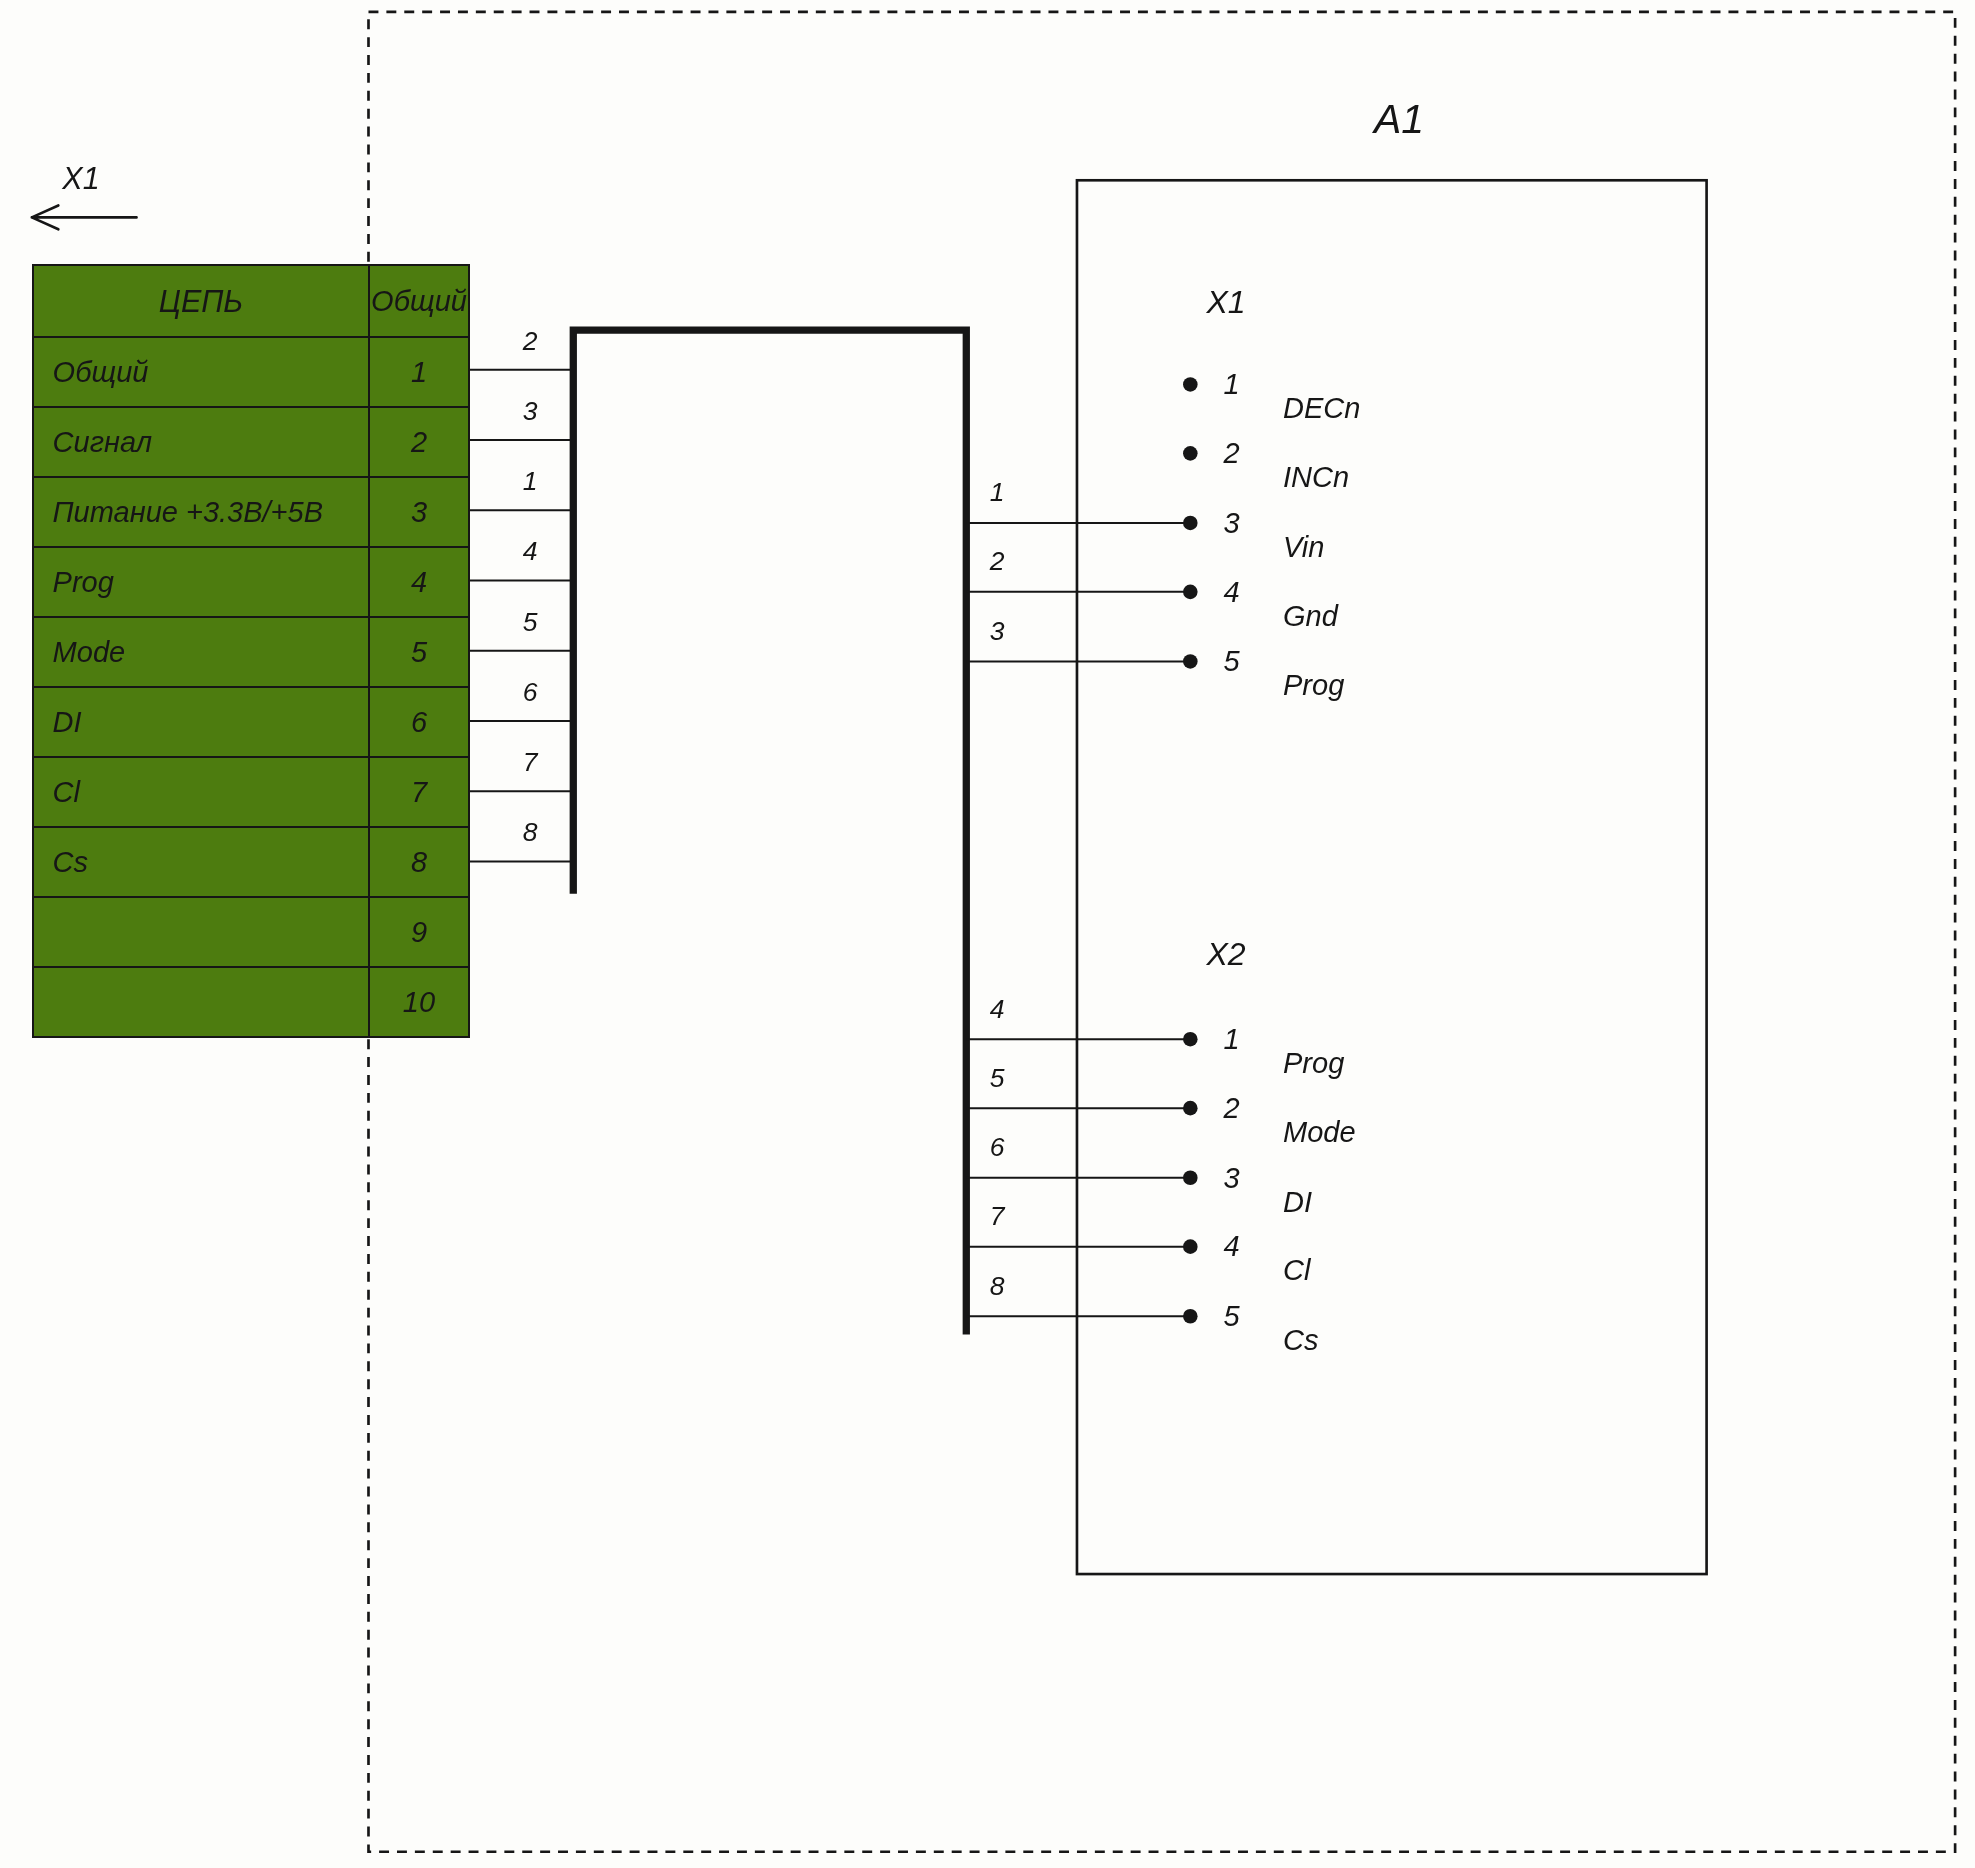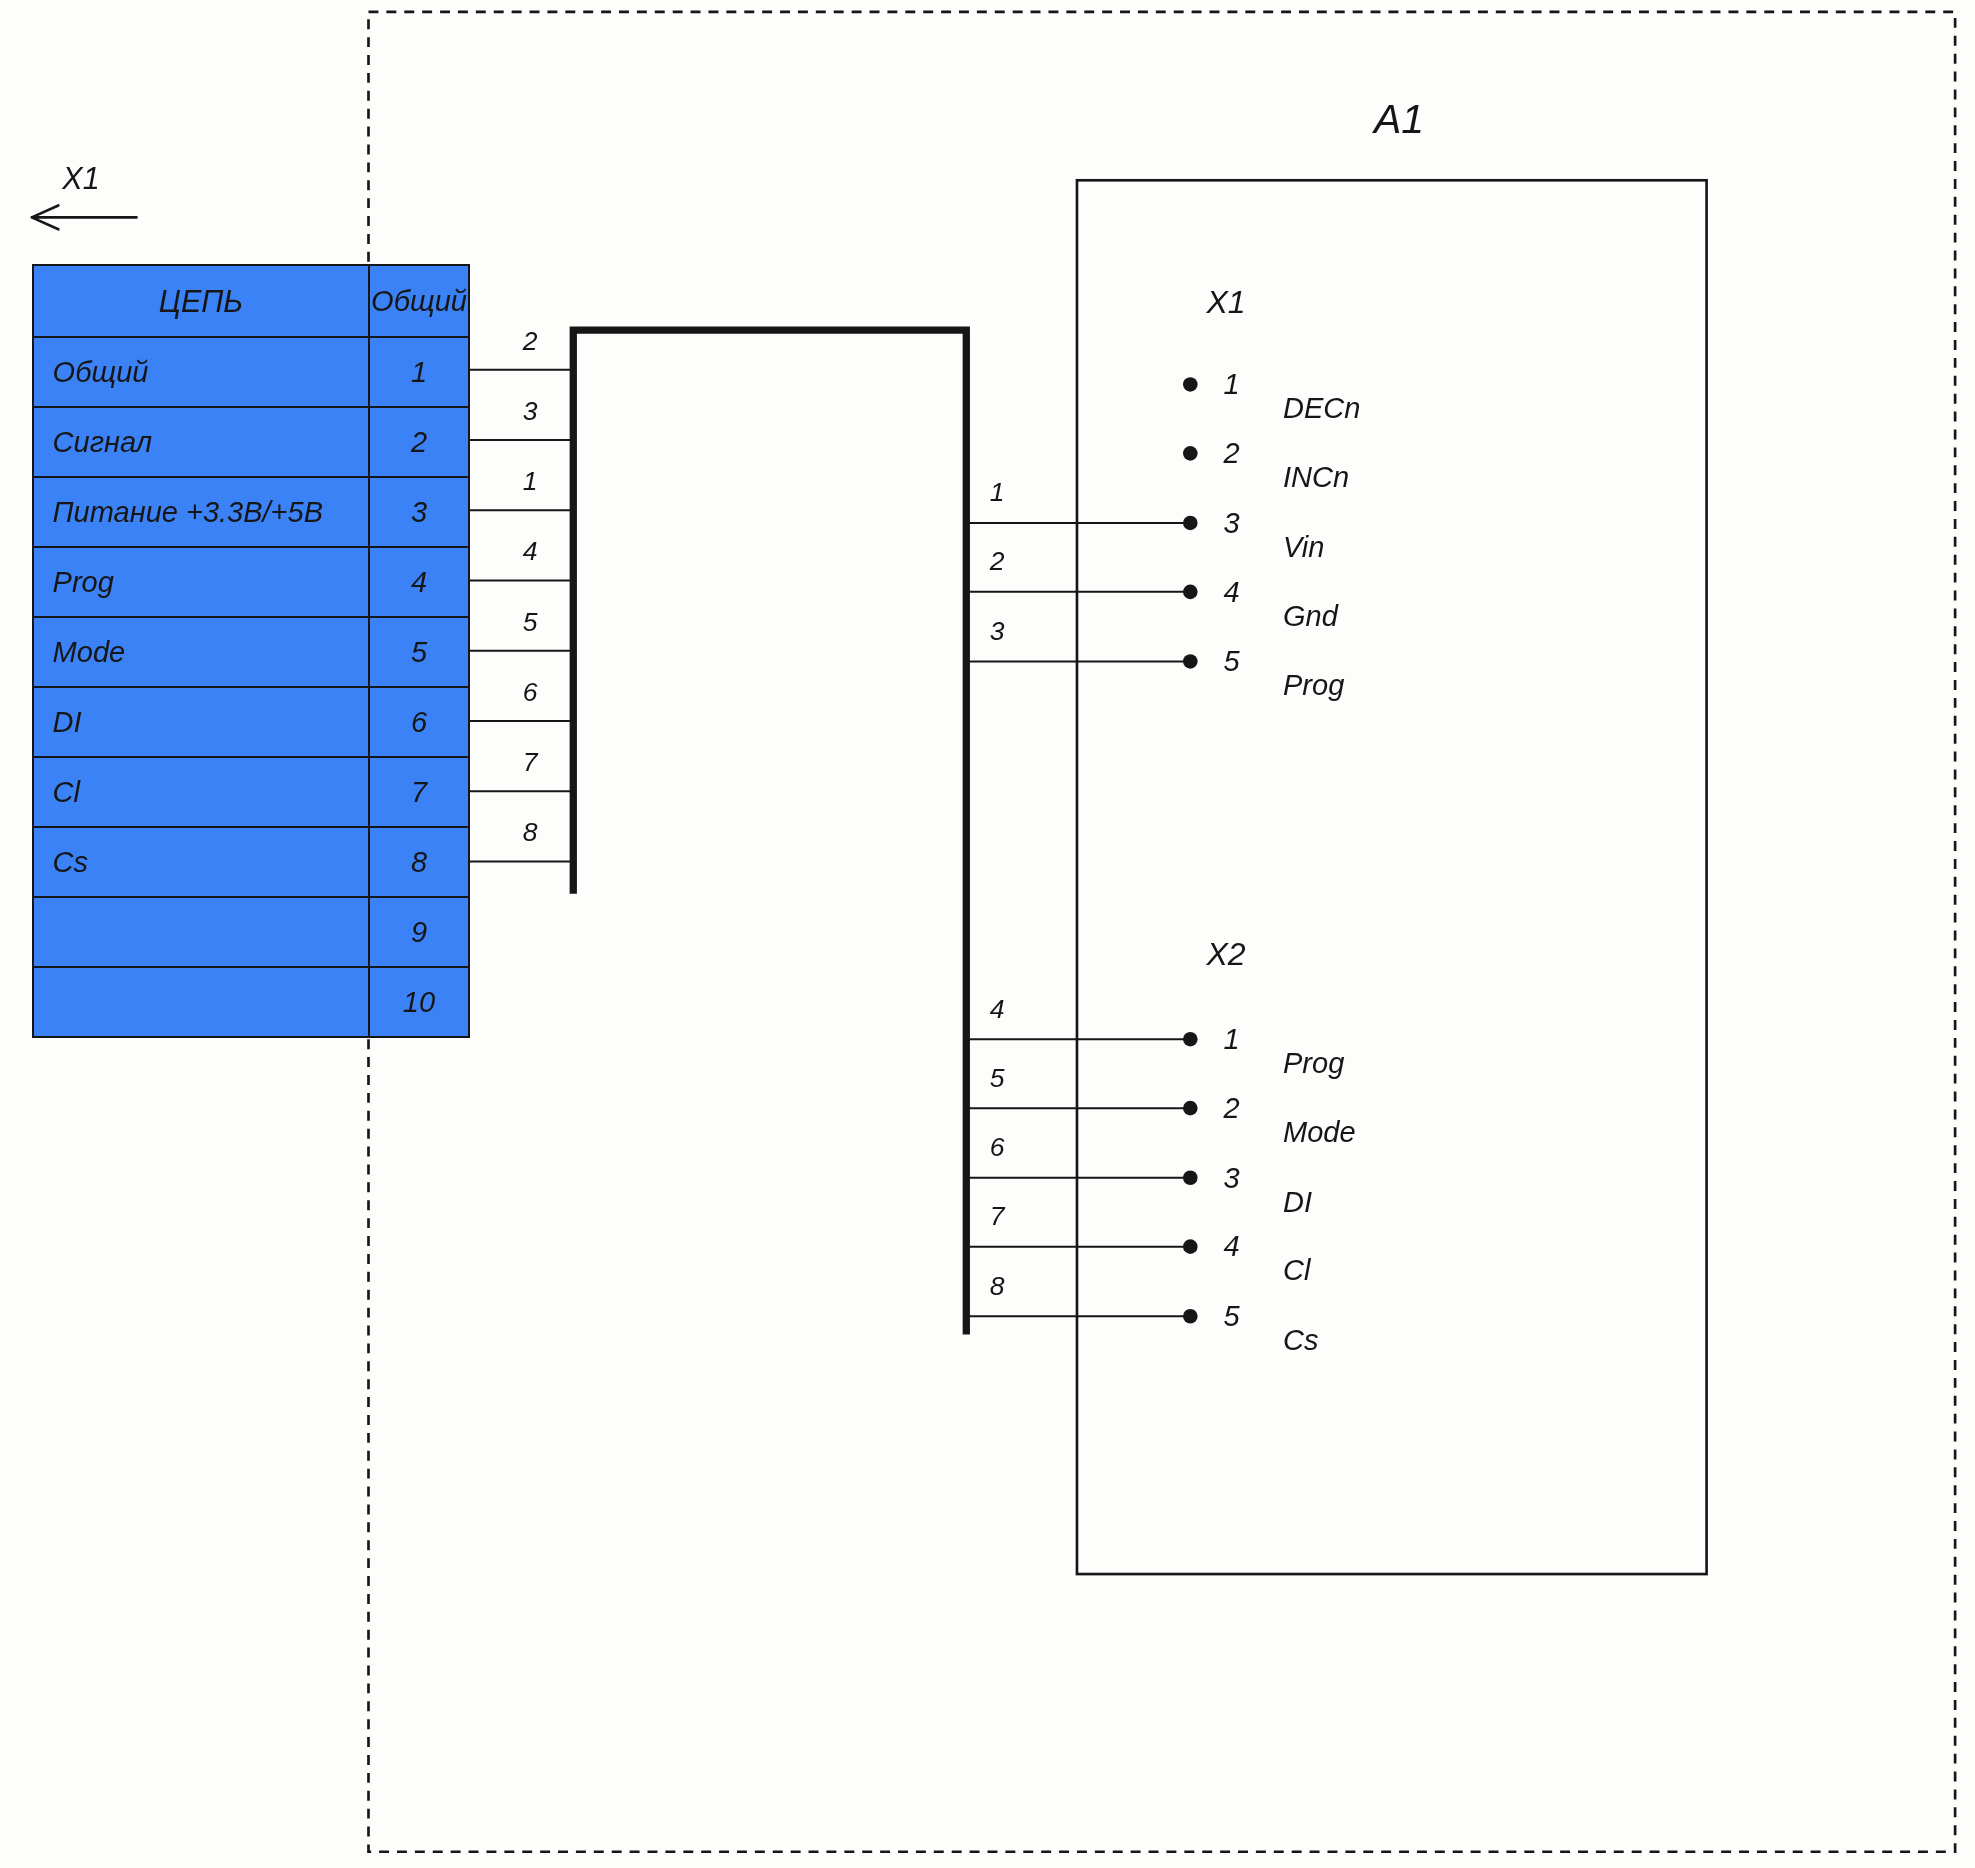--- a/index.html
+++ b/index.html
@@ -13,21 +13,21 @@
   .layer { position:absolute; left:0; top:0; width:1975px; height:1869px; }
   .label { position:absolute; transform:translate(-50%,-50%); white-space:nowrap; }
   .cable-designator { font-size:30.5px; }
   .module-designator { font-size:41px; }
   .connector-heading { font-size:32px; }
   .wire-num { font-size:26.5px; }
 
   
   .pin-table {
     position:absolute; left:32px; top:264px; width:438px;
-    border:2px solid #161616; background:#3b82f6; font-size:29px;
+    border:2px solid #161616; background:#4d7c0f; font-size:29px;
   }
   .t-row { display:flex; height:70px; }
   .t-row + .t-row { border-top:2px solid #161616; }
   .cell-circuit {
     width:336px; border-right:2px solid #161616;
     display:flex; align-items:center; padding-left:18.6px;
   }
   .cell-pin { flex:1; display:flex; align-items:center; justify-content:center; }
   .t-row.header .cell-circuit { justify-content:center; padding-left:0; font-size:30.5px; }
 

